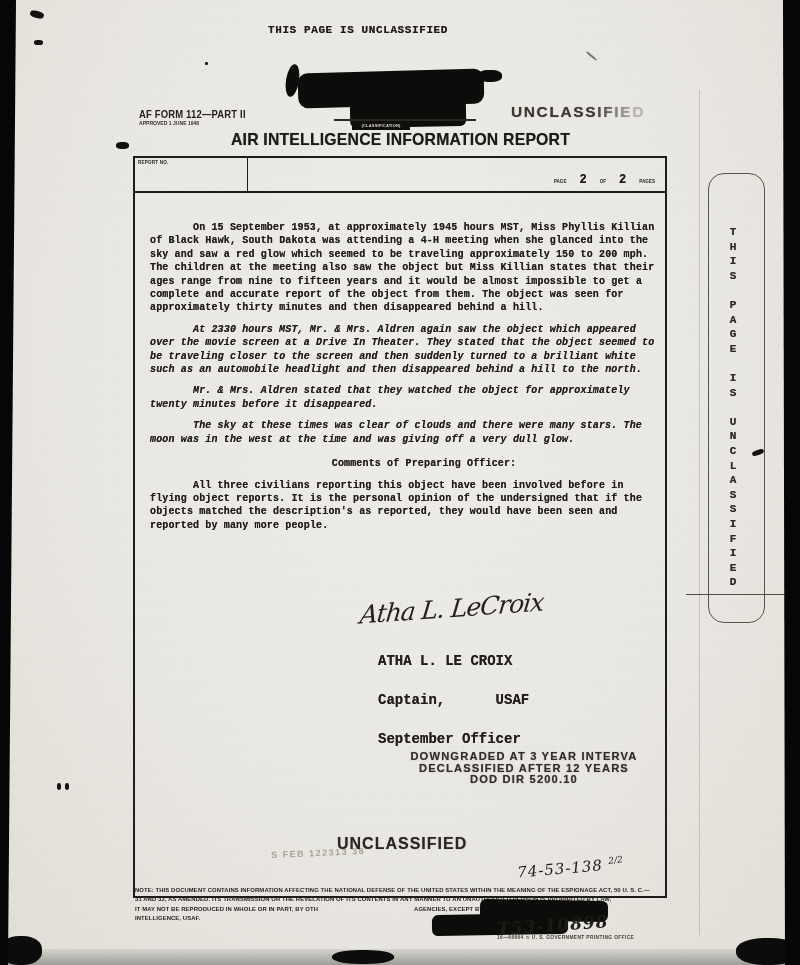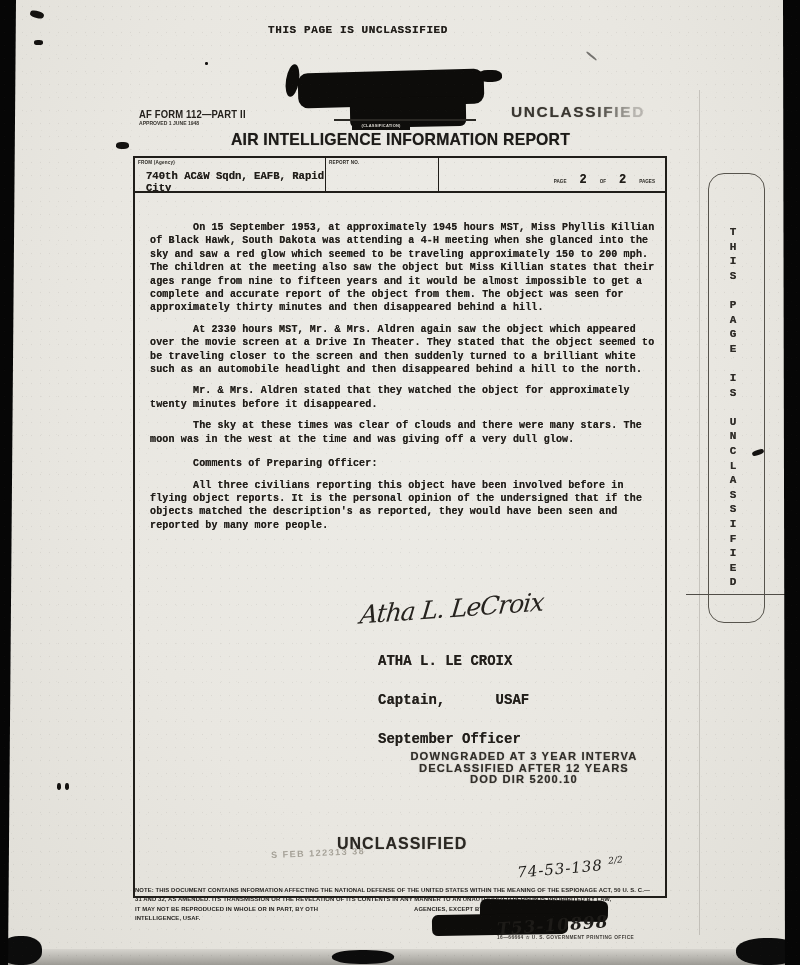--- a/index.html
+++ b/index.html
@@ -57,22 +57,22 @@
   .cell:last-child{border-right:none;}
   .cell-label{position:absolute;left:3px;top:2px;font-size:4.6px;font-weight:700;color:#2c2a25;letter-spacing:.2px;}
   .c1{width:190px;}.c2{width:112px;}.c3{flex:1;}
   .from-value{position:absolute;left:11px;top:12px;font-size:10.6px;}
   .pageinfo{position:absolute;right:10px;bottom:4px;display:flex;align-items:baseline;gap:13px;}
   .pageinfo .sm{font-size:4.6px;font-weight:700;color:#2c2a25;}
   .pageinfo .num{font-size:12px;}
   
   .report-body{left:150px;top:221px;width:505px;z-index:4;}
   .report-body p{margin:0 0 8px 0;font-size:10px;line-height:13.4px;letter-spacing:.15px;text-indent:43px;}
-  .report-body p.gap-lg{margin-top:6px;}
-  .comments-heading{margin-top:11px !important;}
+  .report-body p.gap-lg{margin-top:6px;font-style:italic;}
+  .comments-heading{margin-top:11px !important;text-align:center;}
   
   .sig-script{left:360px;top:594px;font-family:"DejaVu Serif",serif;font-style:italic;
     font-size:25px;color:#26231f;transform:rotate(-4deg) skewX(-10deg);letter-spacing:-1px;z-index:4;}
   .sig-typed{left:378px;top:629px;font-size:14px;line-height:13px;white-space:pre;z-index:4;}
   
   .downgrade{left:376px;top:751px;width:296px;text-align:center;font-size:11.5px;font-weight:700;
     color:#322f2a;letter-spacing:1.2px;line-height:11.6px;transform:scaleX(.97);
     text-shadow:0 0 1px rgba(50,47,42,.6);z-index:4;}
   .stamp-bottom{left:337px;top:835px;font-size:16px;letter-spacing:1px;color:#2b2823;z-index:4;}
   .faint-stamp{left:271px;top:848px;font-size:9px;font-weight:700;color:#a5a197;
@@ -120,24 +120,20 @@
 
   <div class="abs stamp stamp-top">UNCLASSIFIED</div>
 
   <div class="abs form-id">AF FORM 112—PART II</div>
   <div class="abs form-approved">APPROVED 1 JUNE 1948</div>
 
   <div class="abs report-title">AIR INTELLIGENCE INFORMATION REPORT</div>
 
   <div class="abs main-box">
     <div class="hdr-row">
-      <div class="cell c1">
-        <span class="cell-label">FROM (Agency)</span>
-        <span class="from-value tw">740th AC&amp;W Sqdn, EAFB, Rapid City</span>
-      </div>
       <div class="cell c2">
         <span class="cell-label">REPORT NO.</span>
       </div>
       <div class="cell c3">
         <div class="pageinfo">
           <span class="sm">PAGE</span>
           <span class="num tw">2</span>
           <span class="sm">OF</span>
           <span class="num tw">2</span>
           <span class="sm">PAGES</span>

